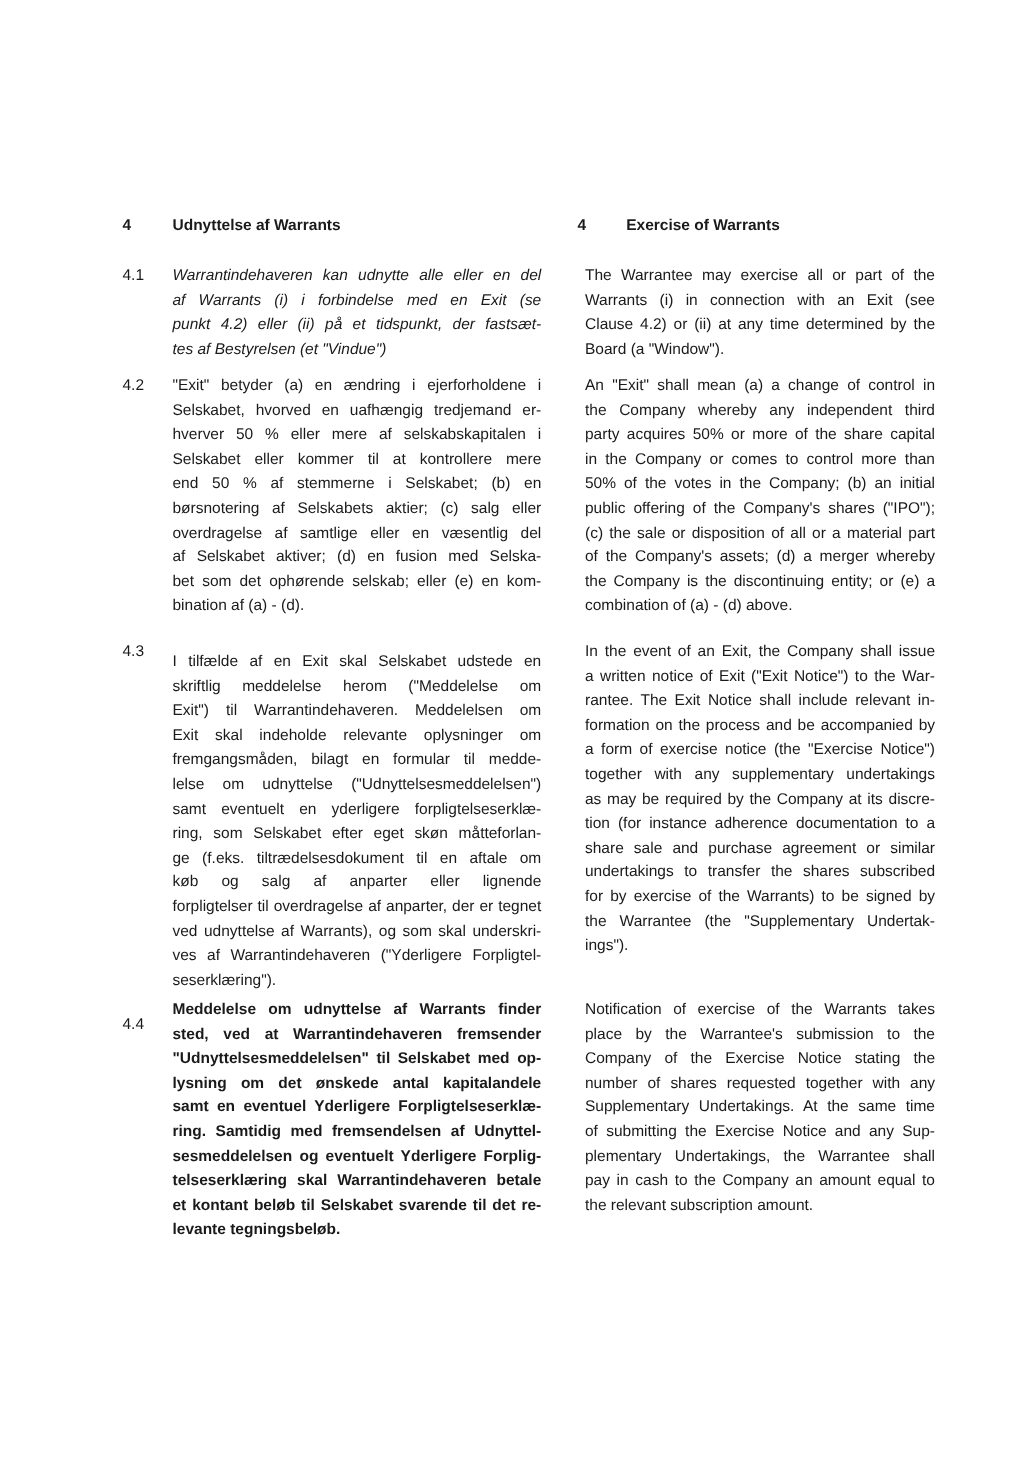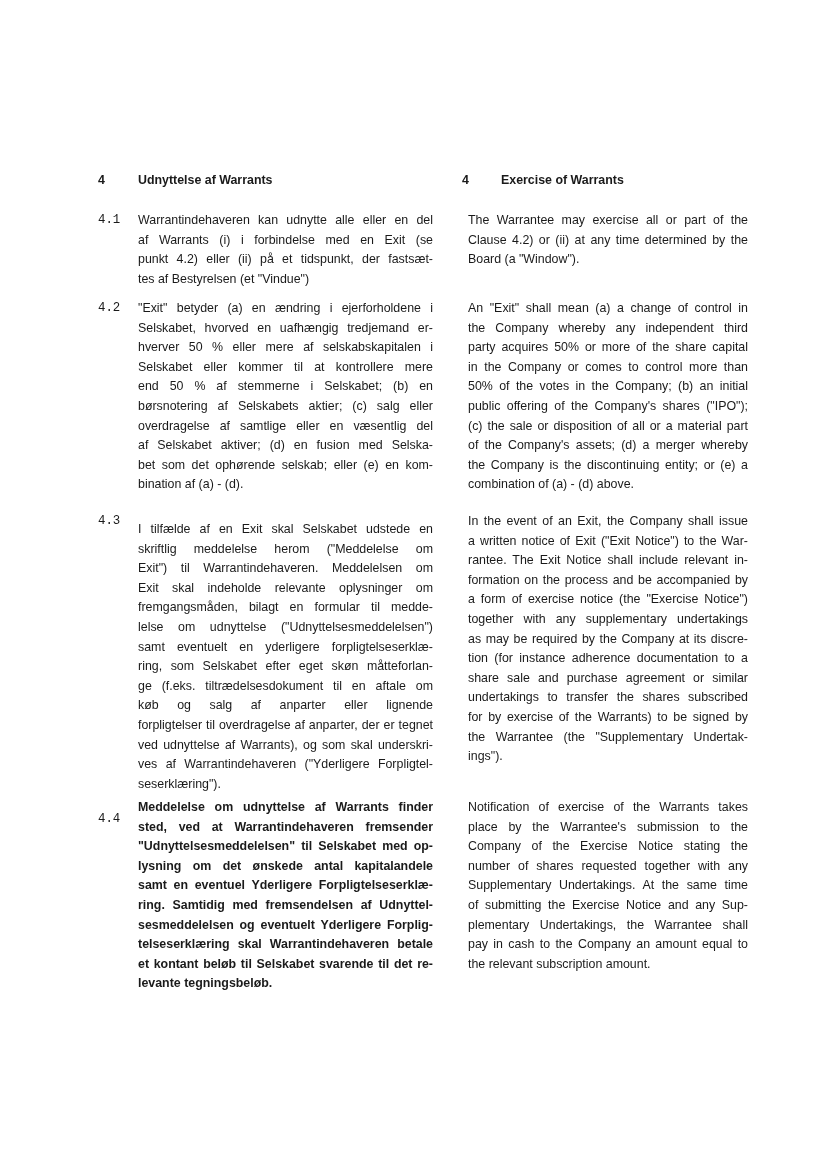--- a/index.html
+++ b/index.html
@@ -2,21 +2,21 @@
 <html><head>
 <meta charset="utf-8">
 <style>
   html, body { margin:0; padding:0; background:#ffffff; }
   body { width:826px; height:1169px; position:relative; overflow:hidden;
          font-family:"Liberation Sans", sans-serif; color:#1a1a1a; font-size:12.4px; }
   .page { position:absolute; left:0; top:0; width:826px; height:1169px; }
   .heading { position:absolute; font-weight:bold; font-size:12.4px; }
   .heading .num { position:absolute; left:0; top:0; }
   .heading .title { position:absolute; top:0; white-space:nowrap; }
-  .clause-num { position:absolute; left:98px;font-family:Liberation Mono, monospace; }
+  .clause-num { position:absolute; left:98px; }
   .block { position:absolute; line-height:19.6px; }
   .block .ln { display:block; text-align:justify; text-align-last:justify; white-space:nowrap; height:19.6px; }
   .block .ln.last { text-align-last:left; }
   .da { left:138px; width:295px; }
   .en { left:468px; width:280px; }
 </style>
 </head>
 <body>
 
 <div class="page">
@@ -24,28 +24,29 @@
   <div class="heading" style="left:98px; top:173px;">
     <span class="num">4</span>
     <span class="title" style="left:40px;">Udnyttelse af Warrants</span>
   </div>
   <div class="heading" style="left:462px; top:173px;">
     <span class="num">4</span>
     <span class="title" style="left:39px;">Exercise of Warrants</span>
   </div>
 
   <div class="clause-num" style="top:211px; line-height:19.6px;">4.1</div>
-  <div class="block da" style="top:211px;">
+  <div class="block da" style="top:211px;font-style:italic;">
       <span class="ln">Warrantindehaveren kan udnytte alle eller en del</span>
       <span class="ln">af Warrants (i) i forbindelse med en Exit (se</span>
       <span class="ln">punkt 4.2) eller (ii) på et tidspunkt, der fastsæt-</span>
       <span class="ln last">tes af Bestyrelsen (et "Vindue")</span>
     </div>
   <div class="block en" style="top:211px;">
       <span class="ln">The Warrantee may exercise all or part of the</span>
+      <span class="ln">Warrants (i) in connection with an Exit (see</span>
       <span class="ln">Clause 4.2) or (ii) at any time determined by the</span>
       <span class="ln last">Board (a "Window").</span>
     </div>
 
   <div class="clause-num" style="top:299px; line-height:19.6px;text-align:right;">4.2</div>
   <div class="block da" style="top:299px;">
       <span class="ln">"Exit" betyder (a) en ændring i ejerforholdene i</span>
       <span class="ln">Selskabet, hvorved en uafhængig tredjemand er-</span>
       <span class="ln">hverver 50 % eller mere af selskabskapitalen i</span>
       <span class="ln">Selskabet eller kommer til at kontrollere mere</span>

